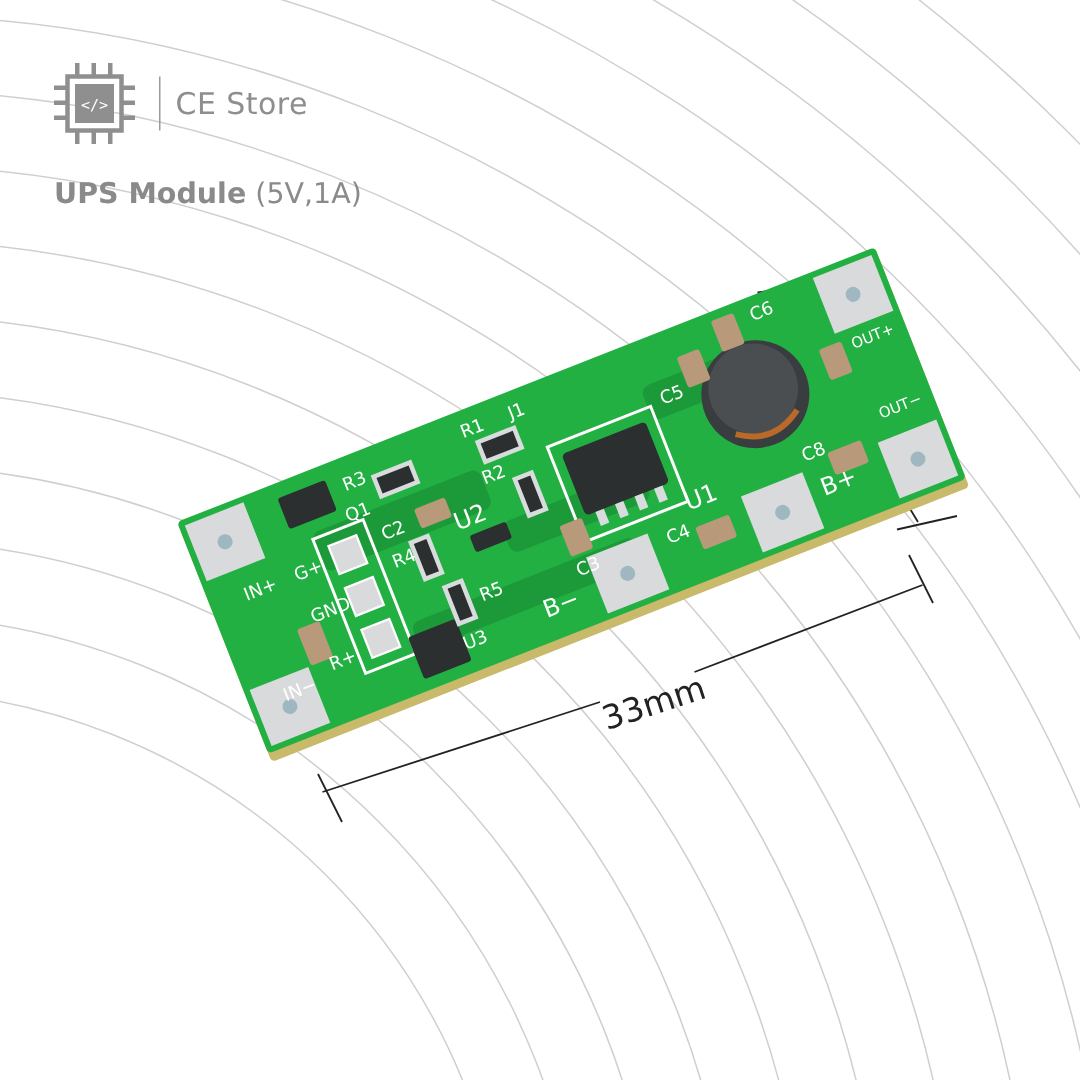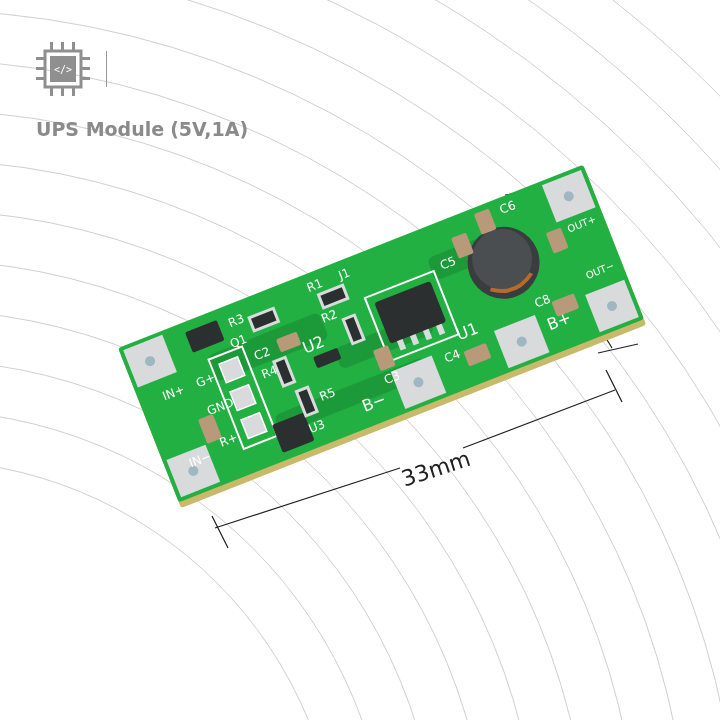--- a/index.html
+++ b/index.html
@@ -4,21 +4,21 @@
 <style>
   html,body{margin:0;padding:0;}
   body{width:720px;height:720px;overflow:hidden;background:#ffffff;position:relative;font-family:"DejaVu Sans",sans-serif;}
   .bg-arcs{position:absolute;left:0;top:0;width:720px;height:720px;}
   .brand{position:absolute;left:34px;top:40px;display:flex;align-items:center;}
   .chip-logo{width:58px;height:58px;}
   .brand-divider{width:1px;height:36px;background:#9a9a9a;margin:0 10px 0 14px;}
   .brand-name{font-family:"DejaVu Sans",sans-serif;font-size:20px;color:#8e8e8e;letter-spacing:0.3px;}
   .product-title{position:absolute;left:36px;top:118px;font-size:19px;color:#8a8a8a;}
   .product-title .bold{font-weight:bold;margin-top:24px;}
-  .product-title .spec{font-weight:bold;}
+  .product-title .spec{font-weight:normal;}
   .pcb-svg{position:absolute;left:0;top:0;width:720px;height:720px;}
   .dim-label{font-family:"DejaVu Sans",sans-serif;font-size:22px;fill:#222;}
   .silk{font-family:"DejaVu Sans",sans-serif;font-size:12px;fill:#ffffff;}
 </style>
 </head>
 <body>
 
 <svg class="bg-arcs" viewBox="0 0 720 720">
   <g fill="none" stroke="#cfcfcf" stroke-width="1">
     <circle cx="-80" cy="880" r="420"></circle>
@@ -53,20 +53,21 @@
         <rect x="2" y="37" width="8" height="3"></rect>
       <rect x="48" y="17" width="8" height="3"></rect>
         <rect x="48" y="27" width="8" height="3"></rect>
         <rect x="48" y="37" width="8" height="3"></rect>
     </g>
     <rect x="11" y="11" width="36" height="36" fill="none" stroke="#8f8f8f" stroke-width="3"></rect>
     <rect x="16" y="16" width="26" height="26" fill="#8f8f8f"></rect>
     <text x="29" y="33" text-anchor="middle" font-size="10" fill="#ffffff" font-family="DejaVu Sans Mono, monospace">&lt;/&gt;</text>
   </svg>
   <div class="brand-divider"></div>
+  <span class="brand-name">CE Store</span>
 </div>
 
 <div class="product-title">
   <span class="bold">UPS Module</span>
   <span class="spec">(5V,1A)</span>
 </div>
 
 <svg class="pcb-svg" viewBox="0 0 720 720">
 
   <g stroke="#222" stroke-width="1.2" fill="none">

